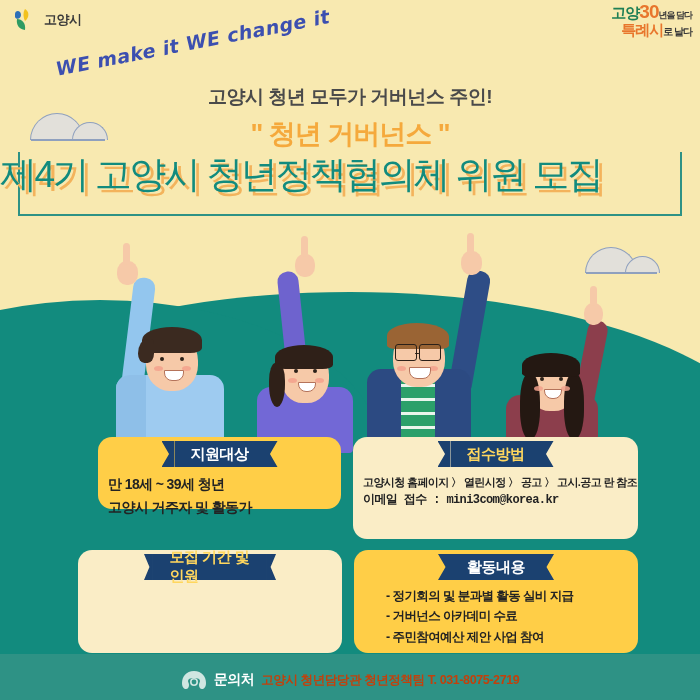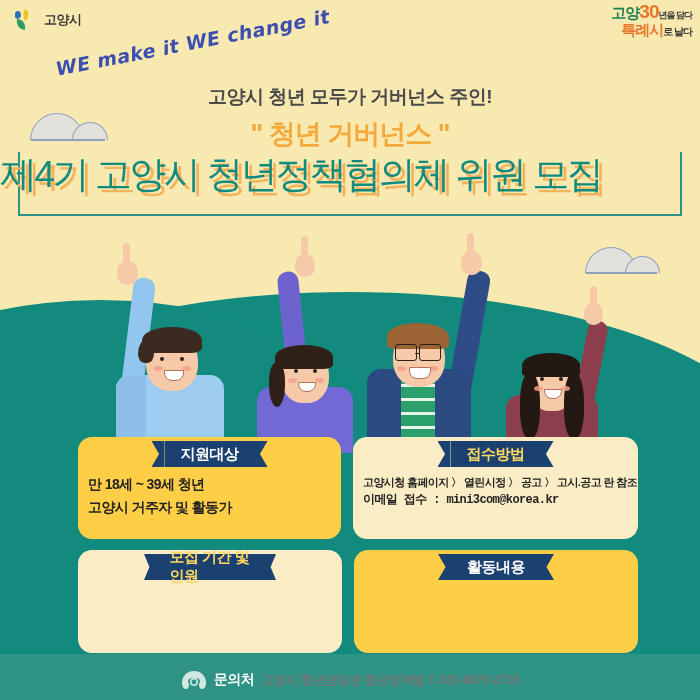--- a/index.html
+++ b/index.html
@@ -86,21 +86,21 @@
   .mouth{position:absolute;background:#fff;border-radius:0 0 8px 8px;border:1px solid #B5735A;}
   .cheek{position:absolute;width:9px;height:5px;border-radius:50%;background:#F3A18C;opacity:.85;}
   .glasses{position:absolute;border:1.6px solid #2B2018;border-radius:3px;}
 
   
   .cards{position:absolute;left:78px;right:62px;top:437px;z-index:7;}
   .card-row{display:flex;gap:12px;margin-bottom:11px;}
   .card{position:relative;border-radius:14px;padding:30px 10px 12px;box-sizing:border-box;}
   .card.yellow{background:#FFCE47;}
   .card.cream{background:#FAEDC6;}
-  .card.c1{width:265px;height:102px;}
+  .card.c1{width:265px;height:72px;margin-left:20px;}
   .card.c2{width:285px;height:102px;}
   .card.c3{width:265px;height:103px;}
   .card.c4{width:285px;height:103px;}
   .ribbon-outer{
     position:absolute;top:4px;left:50%;transform:translateX(-50%);
     display:flex;align-items:stretch;height:26px;
   }
   .rib-notch{width:13px;background:#1B4170;}
   .rib-notch.l{clip-path:polygon(0 0,100% 0,100% 100%,0 100%,58% 50%);}
   .rib-notch.r{clip-path:polygon(0 0,100% 0,42% 50%,100% 100%,0 100%);}
@@ -121,21 +121,21 @@
   .card-body.left{text-align:left;padding-left:22px;}
   .card-body.left .ln{line-height:1.62;font-size:12.5px;}
 
   
   .footer-inner{
     position:absolute;left:0;right:0;bottom:9px;z-index:9;
     display:flex;align-items:center;justify-content:center;gap:7px;
   }
   .phone-ic{width:26px;height:22px;position:relative;}
   .foot-lbl{font-size:14px;font-weight:900;color:#fff;letter-spacing:-.5px;font-family:Liberation Mono, monospace;}
-  .foot-txt{font-size:12.5px;font-weight:700;color:#737373;letter-spacing:-.4px;}
+  .foot-txt{font-size:12.5px;font-weight:700;color:#c2410c;letter-spacing:-.4px;}
 </style>
 </head>
 <body>
 
 <div id="poster">
 
   <div class="green-band"></div>
   <div class="green-arc"></div>
   <div class="green-arc2"></div>
 
@@ -293,20 +293,25 @@
       </div>
 
       <div class="card yellow c4">
         <div class="ribbon-outer">
           <div class="rib-notch l"></div>
           <div class="rib-mid">
               <span>활동내용</span>
             </div>
           <div class="rib-notch r"></div>
         </div>
+        <div class="card-body left">
+          <div class="ln">- 정기회의 및 분과별 활동 실비 지급</div>
+          <div class="ln">- 거버넌스 아카데미 수료</div>
+          <div class="ln">- 주민참여예산 제안 사업 참여</div>
+        </div>
       </div>
     </div>
   </div>
 
   <div class="footer-bar"></div>
   <div class="footer-inner">
     <div class="phone-ic">
       <svg viewBox="0 0 26 22" width="26" height="22">
         <path d="M13 2 C5 2,1 8,1 14 C1 18,3 20,5 20 C7 20,8 18,8 16 C8 14,7 13,7 12 C7 10,9 9,13 9 C17 9,19 10,19 12 C19 13,18 14,18 16 C18 18,19 20,21 20 C23 20,25 18,25 14 C25 8,21 2,13 2 Z" fill="#CFE6E1"></path>
         <circle cx="13" cy="13" r="4" fill="#CFE6E1"></circle>

